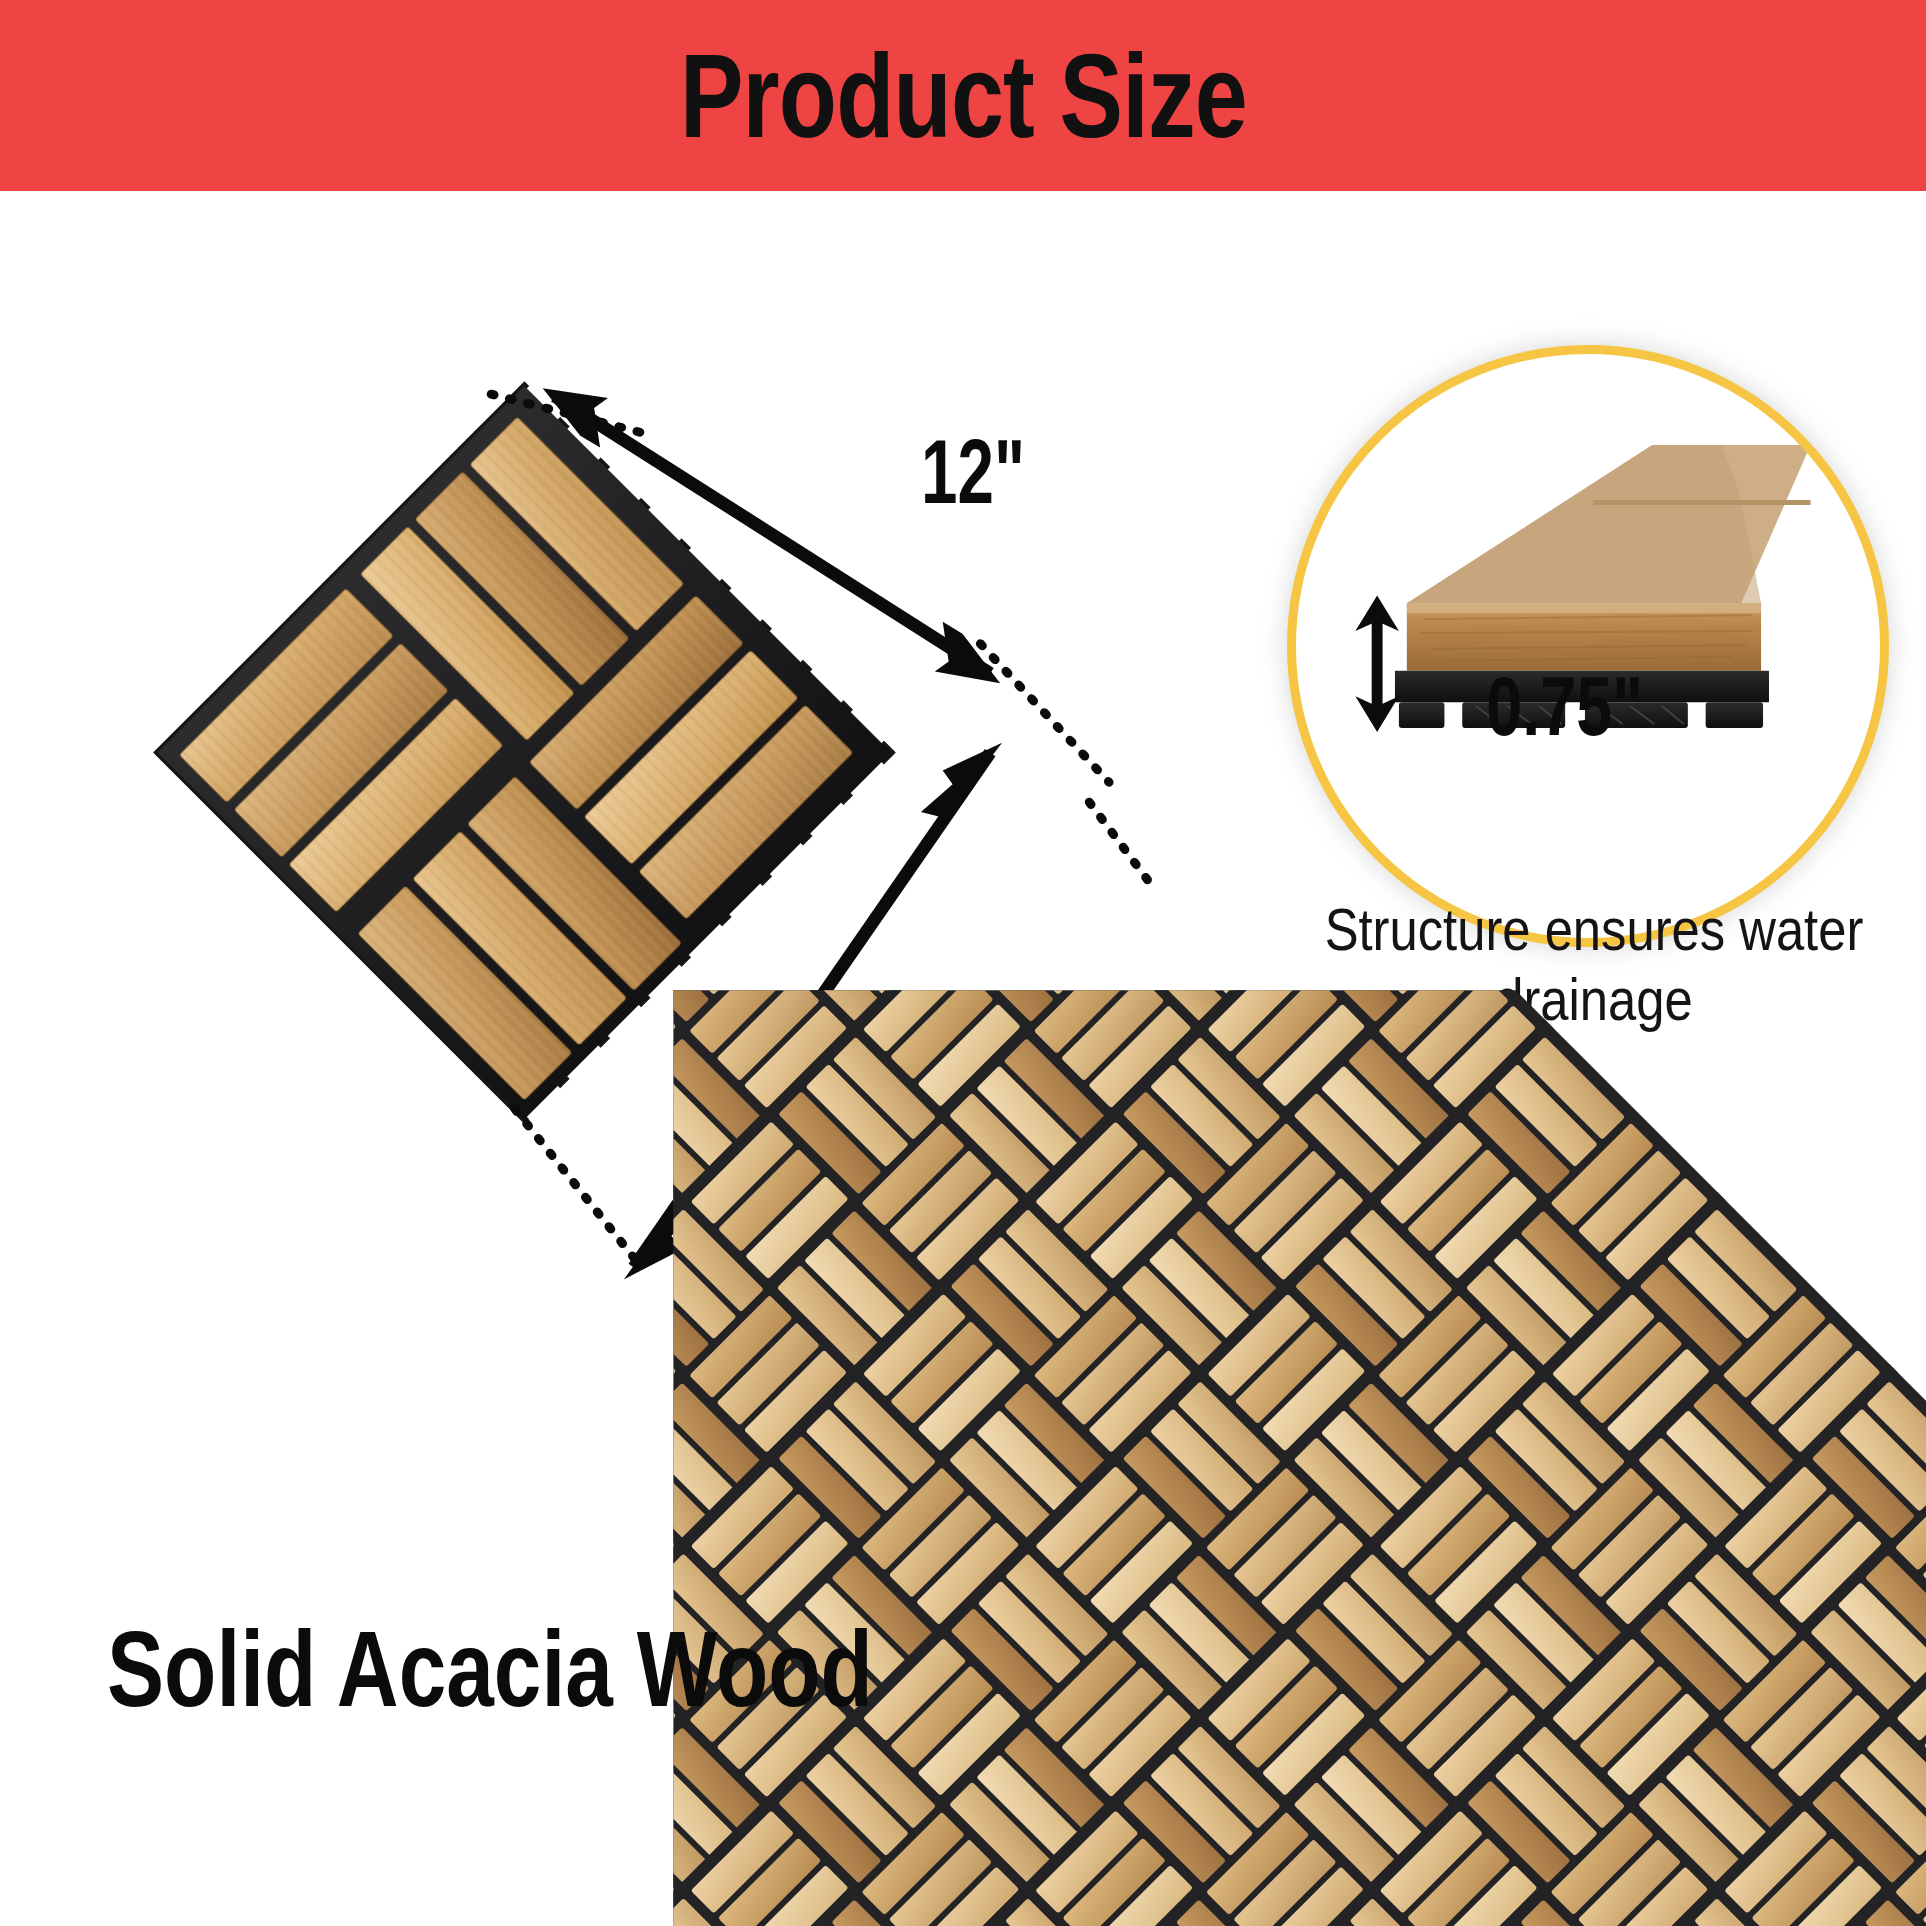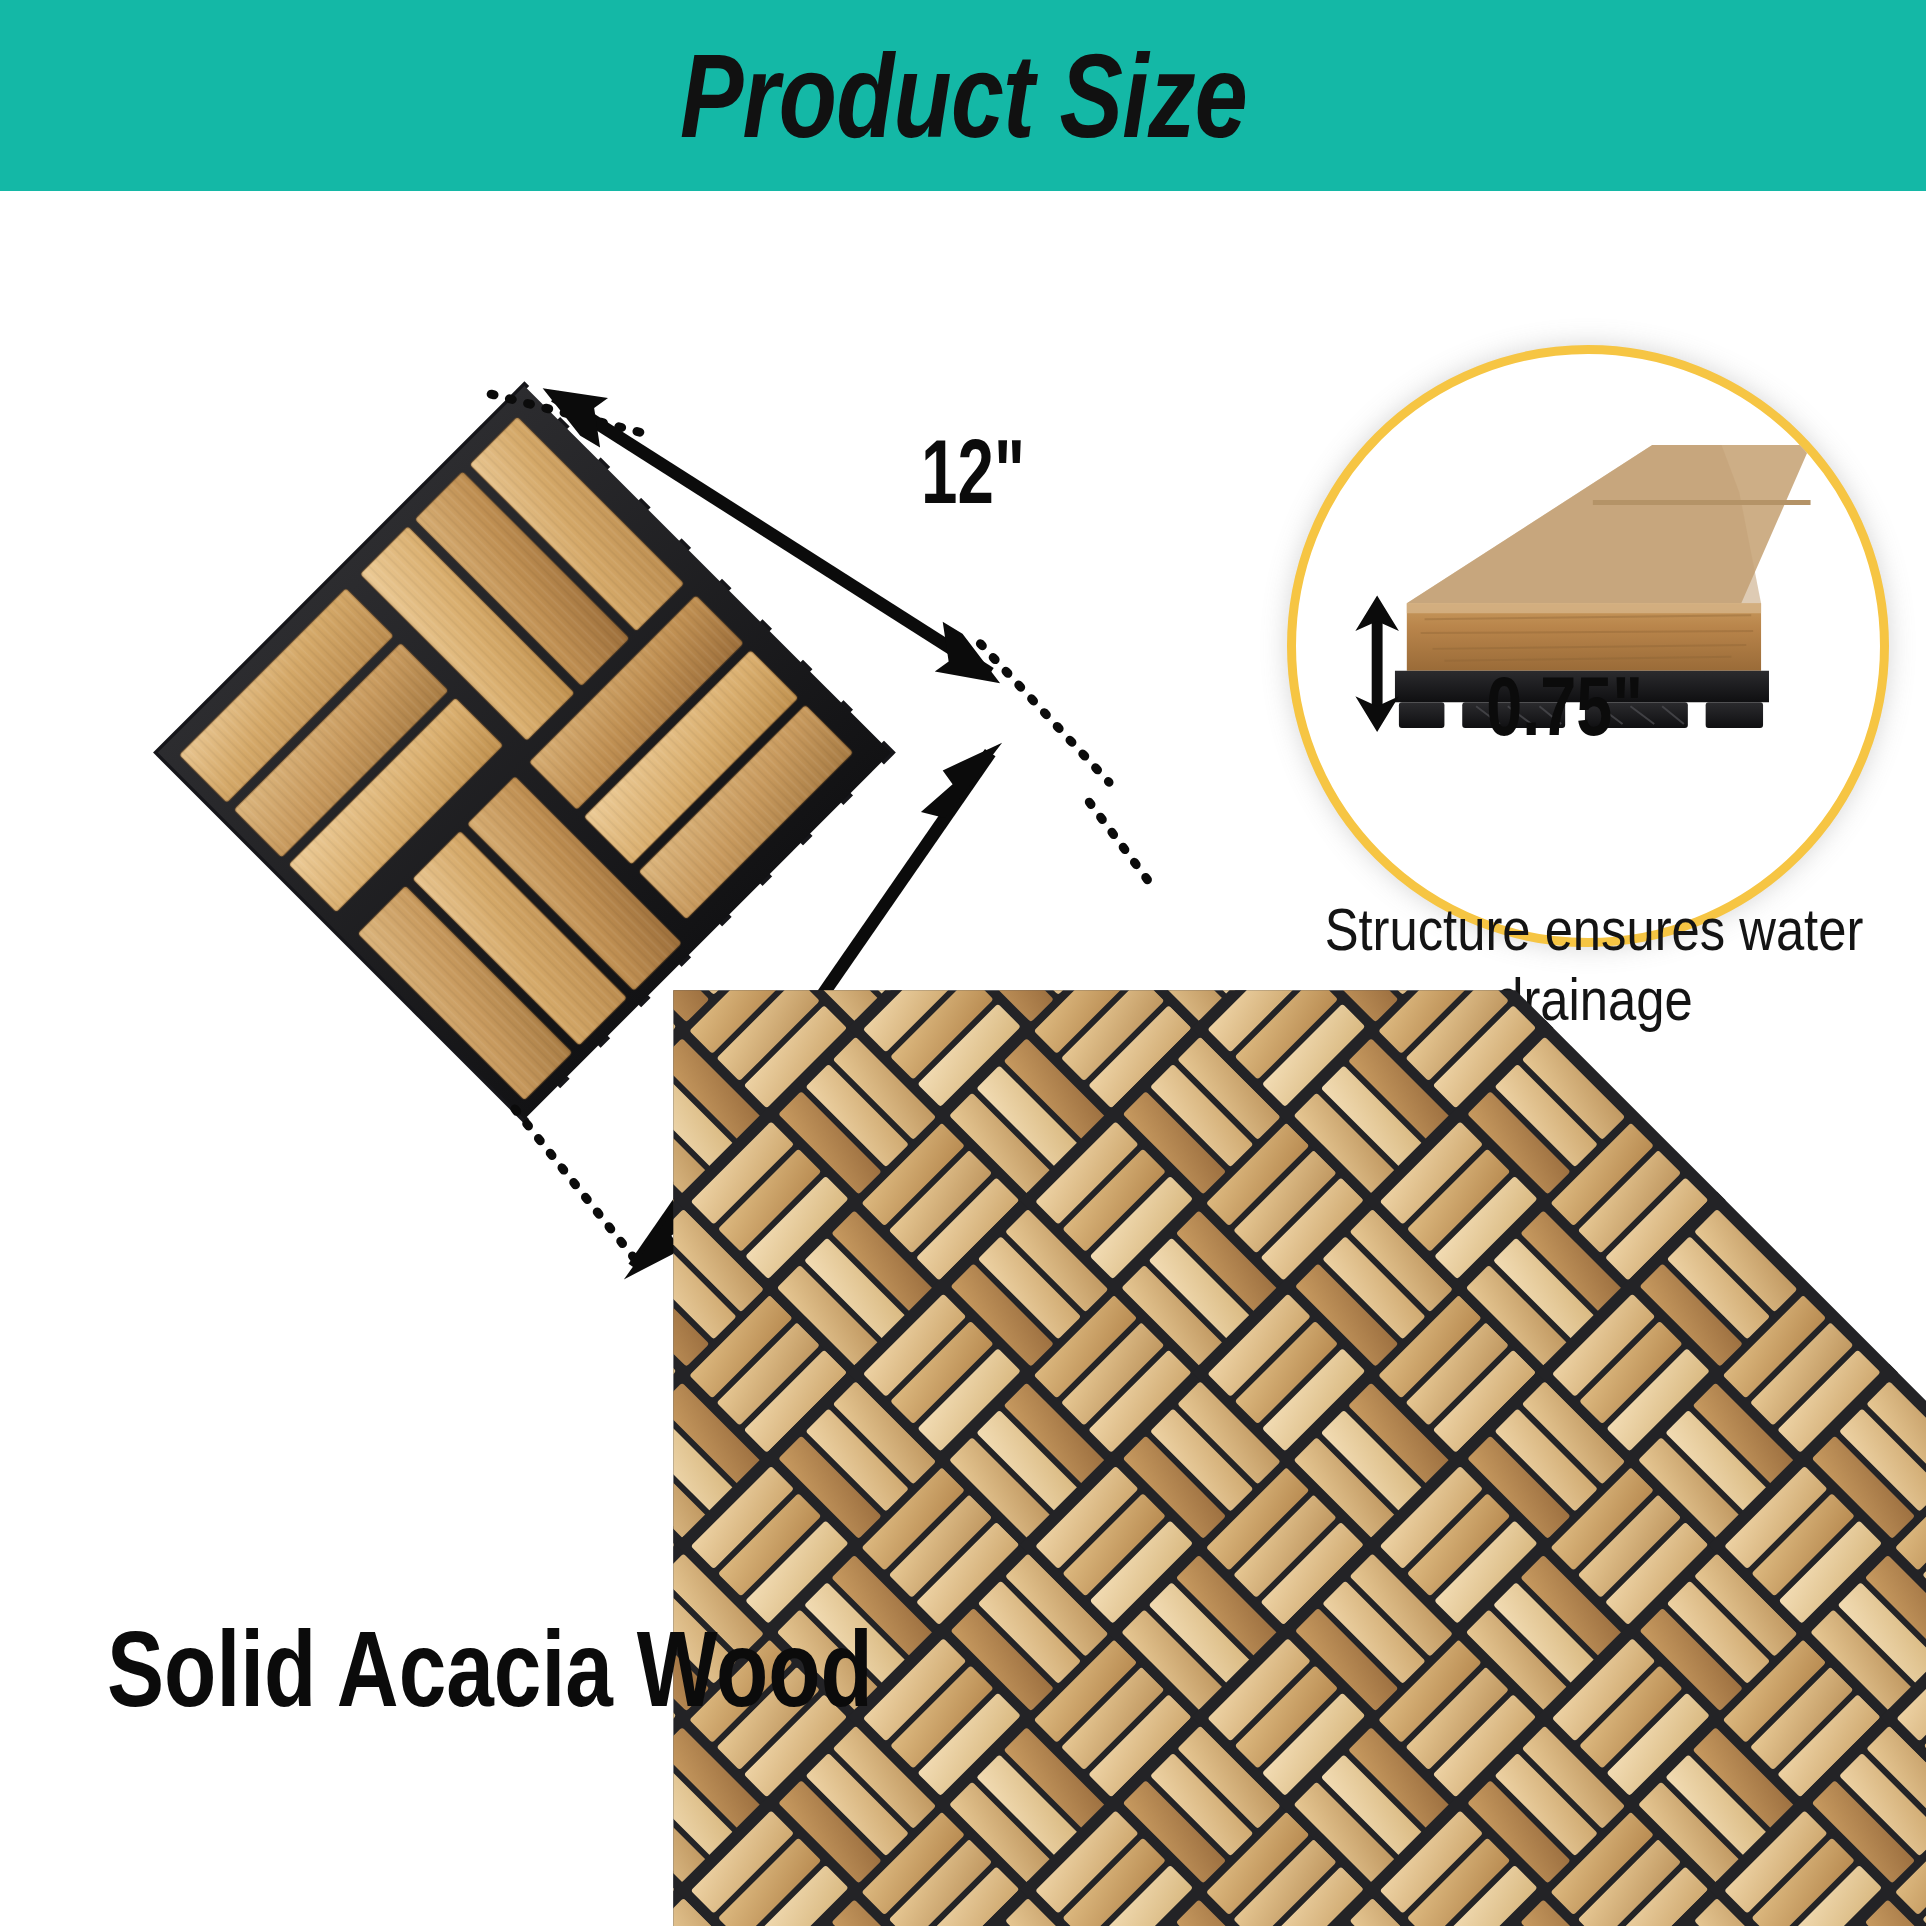--- a/index.html
+++ b/index.html
@@ -79,21 +79,21 @@
 
   
   svg{display:block;}
   .svg-abs{position:absolute;left:0;top:0;pointer-events:none;}
 </style>
 </head>
 <body>
 
 <div id="stage">
 
-  <div class="banner" id="banner" style="background: #14b8a6; font-style: italic;">
+  <div class="banner" id="banner" style="background: #ef4444;">
     <div class="banner-title">Product Size</div>
   </div>
 
   <svg class="svg-abs" width="1927" height="1927" viewBox="0 0 1946 1946">
     <defs>
 
       <linearGradient id="wdA" x1="0" y1="0" x2="1" y2="1">
         <stop offset="0%" stop-color="#e8c590"></stop>
         <stop offset="45%" stop-color="#d4a868"></stop>
         <stop offset="100%" stop-color="#bb8c4f"></stop>

